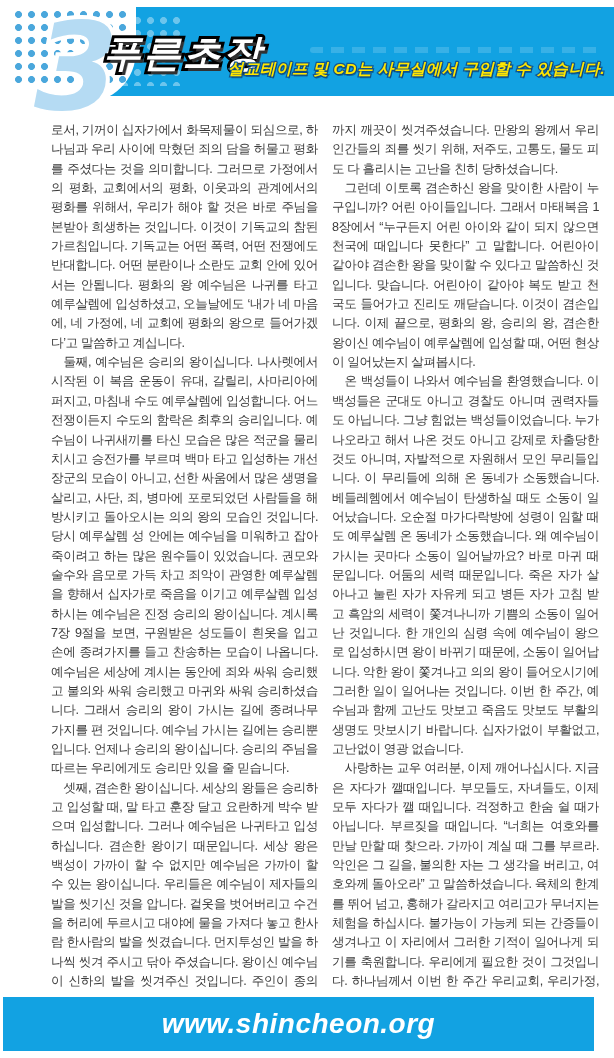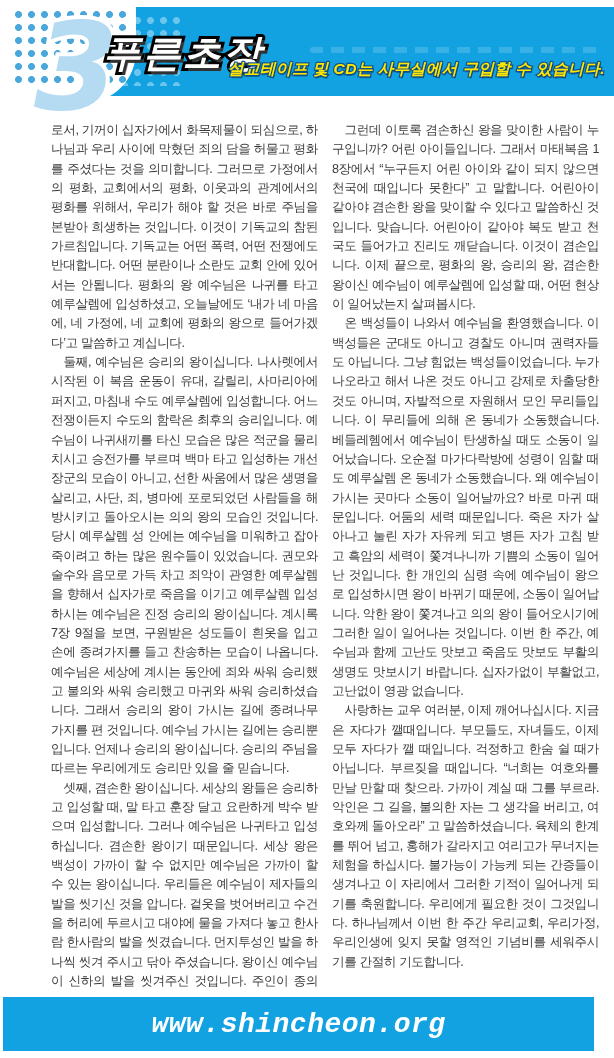--- a/index.html
+++ b/index.html
@@ -69,21 +69,21 @@
   }
   .col p.cont { text-indent:0; }
   .section-heading {
     margin:21px 0 2px 0; padding-left:18px;
     font-size:13.6px; font-weight:bold; color:#1e1e1e; letter-spacing:-0.4px;
   }
 
   
   .footer {
     position:absolute; left:3px; right:20px; top:997px; height:54px;
-    background:#12a2e2; display:flex; align-items:center; justify-content:center;font-family:Liberation Mono, monospace;
+    background:#12a2e2; display:flex; align-items:center; justify-content:center;
   }
   .footer .url {
     font-size:28px; font-weight:bold; font-style:italic; color:#ffffff;
     letter-spacing:.5px;
   }
 </style>
 </head>
 <body>
 
 <div class="page">
@@ -100,20 +100,21 @@
   </header>
 
   <main class="article">
     <section class="col">
       <p class="cont">로서, 기꺼이 십자가에서 화목제물이 되심으로, 하나님과 우리 사이에 막혔던 죄의 담을 허물고 평화를 주셨다는 것을 의미합니다. 그러므로 가정에서의 평화, 교회에서의 평화, 이웃과의 관계에서의 평화를 위해서, 우리가 해야 할 것은 바로 주님을 본받아 희생하는 것입니다. 이것이 기독교의 참된 가르침입니다. 기독교는 어떤 폭력, 어떤 전쟁에도 반대합니다. 어떤 분란이나 소란도 교회 안에 있어서는 안됩니다. 평화의 왕 예수님은 나귀를 타고 예루살렘에 입성하셨고, 오늘날에도 ‘내가 네 마음에, 네 가정에, 네 교회에 평화의 왕으로 들어가겠다’고 말씀하고 계십니다.</p>
       <p>둘째, 예수님은 승리의 왕이십니다. 나사렛에서 시작된 이 복음 운동이 유대, 갈릴리, 사마리아에 퍼지고, 마침내 수도 예루살렘에 입성합니다. 어느 전쟁이든지 수도의 함락은 최후의 승리입니다. 예수님이 나귀새끼를 타신 모습은 많은 적군을 물리치시고 승전가를 부르며 백마 타고 입성하는 개선장군의 모습이 아니고, 선한 싸움에서 많은 생명을 살리고, 사단, 죄, 병마에 포로되었던 사람들을 해방시키고 돌아오시는 의의 왕의 모습인 것입니다. 당시 예루살렘 성 안에는 예수님을 미워하고 잡아죽이려고 하는 많은 원수들이 있었습니다. 권모와 술수와 음모로 가득 차고 죄악이 관영한 예루살렘을 향해서 십자가로 죽음을 이기고 예루살렘 입성하시는 예수님은 진정 승리의 왕이십니다. 계시록 7장 9절을 보면, 구원받은 성도들이 흰옷을 입고 손에 종려가지를 들고 찬송하는 모습이 나옵니다. 예수님은 세상에 계시는 동안에 죄와 싸워 승리했고 불의와 싸워 승리했고 마귀와 싸워 승리하셨습니다. 그래서 승리의 왕이 가시는 길에 종려나무 가지를 편 것입니다. 예수님 가시는 길에는 승리뿐입니다. 언제나 승리의 왕이십니다. 승리의 주님을 따르는 우리에게도 승리만 있을 줄 믿습니다.</p>
       <p>셋째, 겸손한 왕이십니다. 세상의 왕들은 승리하고 입성할 때, 말 타고 훈장 달고 요란하게 박수 받으며 입성합니다. 그러나 예수님은 나귀타고 입성하십니다. 겸손한 왕이기 때문입니다. 세상 왕은 백성이 가까이 할 수 없지만 예수님은 가까이 할 수 있는 왕이십니다. 우리들은 예수님이 제자들의 발을 씻기신 것을 압니다. 겉옷을 벗어버리고 수건을 허리에 두르시고 대야에 물을 가져다 놓고 한사람 한사람의 발을 씻겼습니다. 먼지투성인 발을 하나씩 씻겨 주시고 닦아 주셨습니다. 왕이신 예수님이 신하의 발을 씻겨주신 것입니다. 주인이 종의 발을, 스승이 제자들의 발을 씻긴 것입니다. 그리고 이렇게 말씀하셨습니다. ‘지금은 모르겠으나 나중에는 이 뜻을 알리라’. 이 뜻은, 예수님께서 제자들의 발만 씻긴 것이 아니라는 것입니다. 친히 죄인이 되셔서 온 몸을 다 찢어서 피로 우리의 온 몸과 영혼</p>
     </section>
 
     <section class="col">
+      <p class="cont">까지 깨끗이 씻겨주셨습니다. 만왕의 왕께서 우리 인간들의 죄를 씻기 위해, 저주도, 고통도, 물도 피도 다 흘리시는 고난을 친히 당하셨습니다.</p>
       <p>그런데 이토록 겸손하신 왕을 맞이한 사람이 누구입니까? 어린 아이들입니다. 그래서 마태복음 18장에서 “누구든지 어린 아이와 같이 되지 않으면 천국에 때입니다 못한다” 고 말합니다. 어린아이 같아야 겸손한 왕을 맞이할 수 있다고 말씀하신 것입니다. 맞습니다. 어린아이 같아야 복도 받고 천국도 들어가고 진리도 깨닫습니다. 이것이 겸손입니다. 이제 끝으로, 평화의 왕, 승리의 왕, 겸손한 왕이신 예수님이 예루살렘에 입성할 때, 어떤 현상이 일어났는지 살펴봅시다.</p>
       <p>온 백성들이 나와서 예수님을 환영했습니다. 이 백성들은 군대도 아니고 경찰도 아니며 권력자들도 아닙니다. 그냥 힘없는 백성들이었습니다. 누가 나오라고 해서 나온 것도 아니고 강제로 차출당한 것도 아니며, 자발적으로 자원해서 모인 무리들입니다. 이 무리들에 의해 온 동네가 소동했습니다. 베들레헴에서 예수님이 탄생하실 때도 소동이 일어났습니다. 오순절 마가다락방에 성령이 임할 때도 예루살렘 온 동네가 소동했습니다. 왜 예수님이 가시는 곳마다 소동이 일어날까요? 바로 마귀 때문입니다. 어둠의 세력 때문입니다. 죽은 자가 살아나고 눌린 자가 자유케 되고 병든 자가 고침 받고 흑암의 세력이 쫓겨나니까 기쁨의 소동이 일어난 것입니다. 한 개인의 심령 속에 예수님이 왕으로 입성하시면 왕이 바뀌기 때문에, 소동이 일어납니다. 악한 왕이 쫓겨나고 의의 왕이 들어오시기에 그러한 일이 일어나는 것입니다. 이번 한 주간, 예수님과 함께 고난도 맛보고 죽음도 맛보도 부활의 생명도 맛보시기 바랍니다. 십자가없이 부활없고, 고난없이 영광 없습니다.</p>
       <p>사랑하는 교우 여러분, 이제 깨어나십시다. 지금은 자다가 깰때입니다. 부모들도, 자녀들도, 이제 모두 자다가 깰 때입니다. 걱정하고 한숨 쉴 때가 아닙니다. 부르짖을 때입니다. “너희는 여호와를 만날 만할 때 찾으라. 가까이 계실 때 그를 부르라. 악인은 그 길을, 불의한 자는 그 생각을 버리고, 여호와께 돌아오라” 고 말씀하셨습니다. 육체의 한계를 뛰어 넘고, 홍해가 갈라지고 여리고가 무너지는 체험을 하십시다. 불가능이 가능케 되는 간증들이 생겨나고 이 자리에서 그러한 기적이 일어나게 되기를 축원합니다. 우리에게 필요한 것이 그것입니다. 하나님께서 이번 한 주간 우리교회, 우리가정, 우리인생에 잊지 못할 영적인 기념비를 세워주시기를 간절히 기도합니다.</p>
     </section>
   </main>
 
   <footer class="footer">
     <div class="url">www.shincheon.org</div>
   </footer>
 

